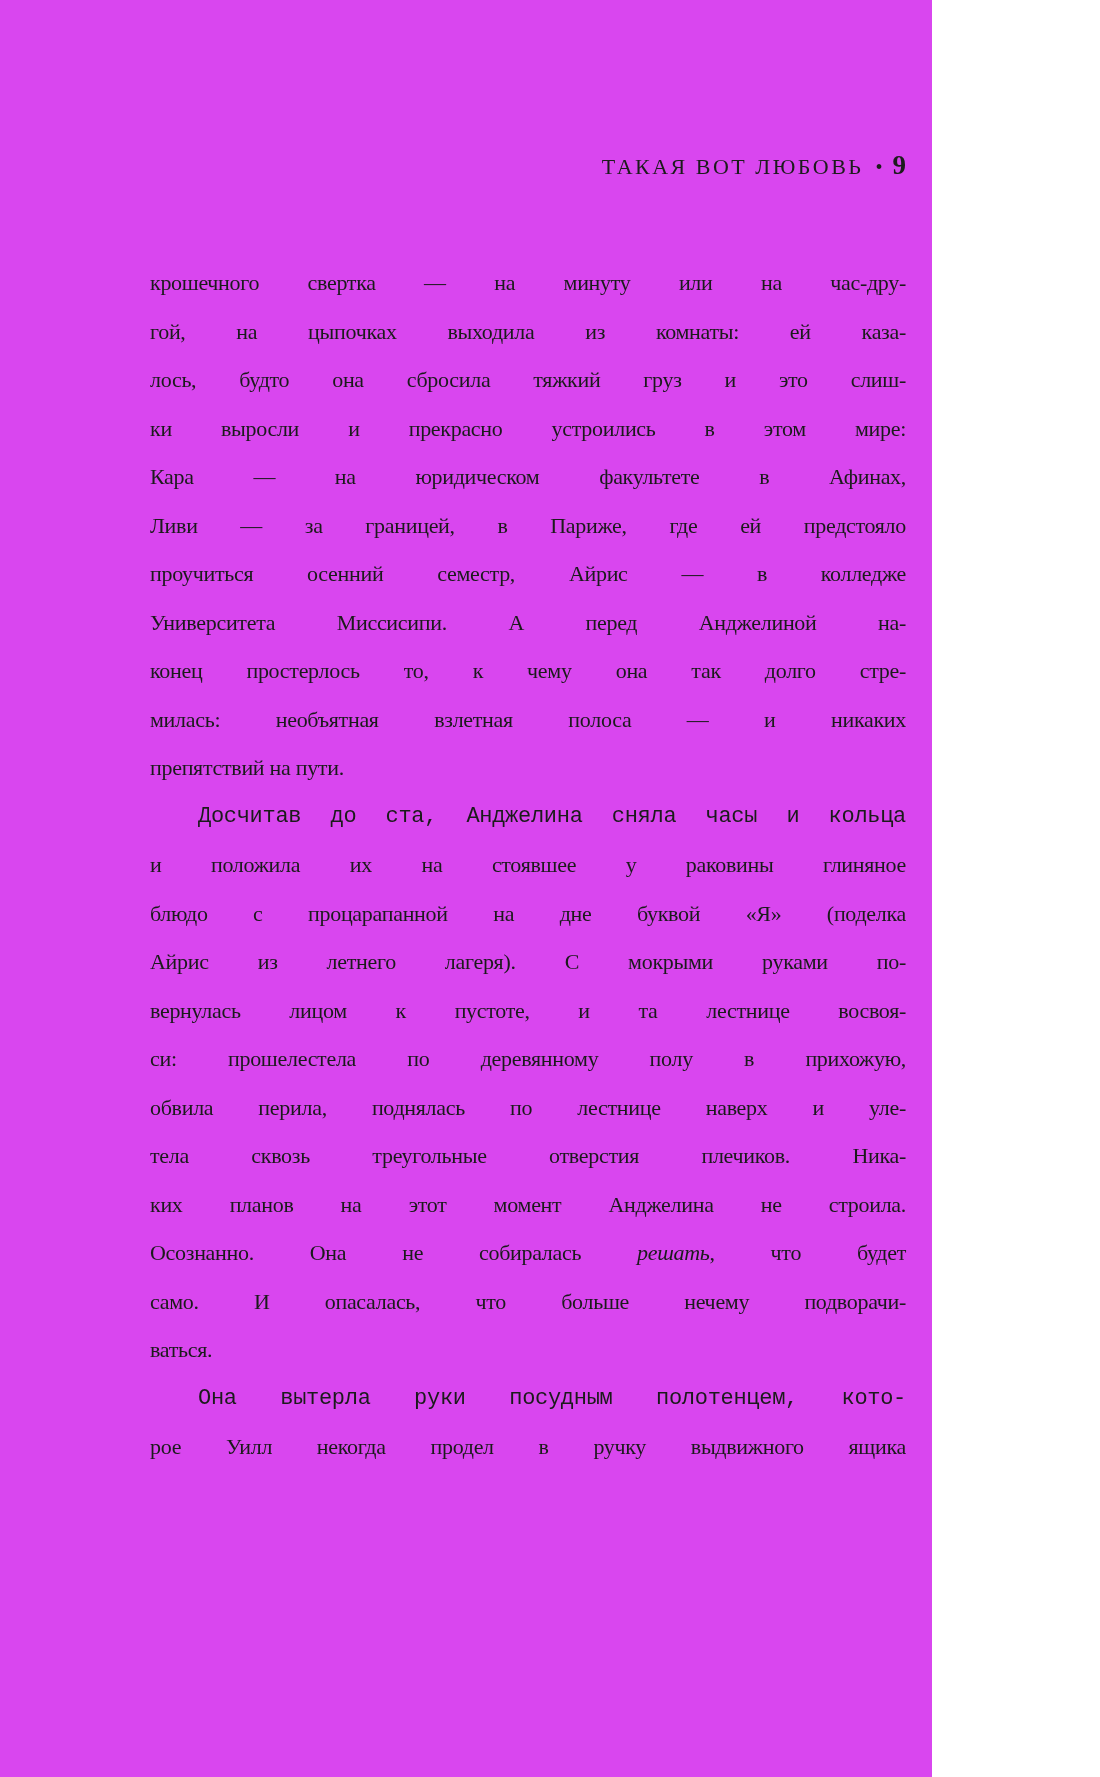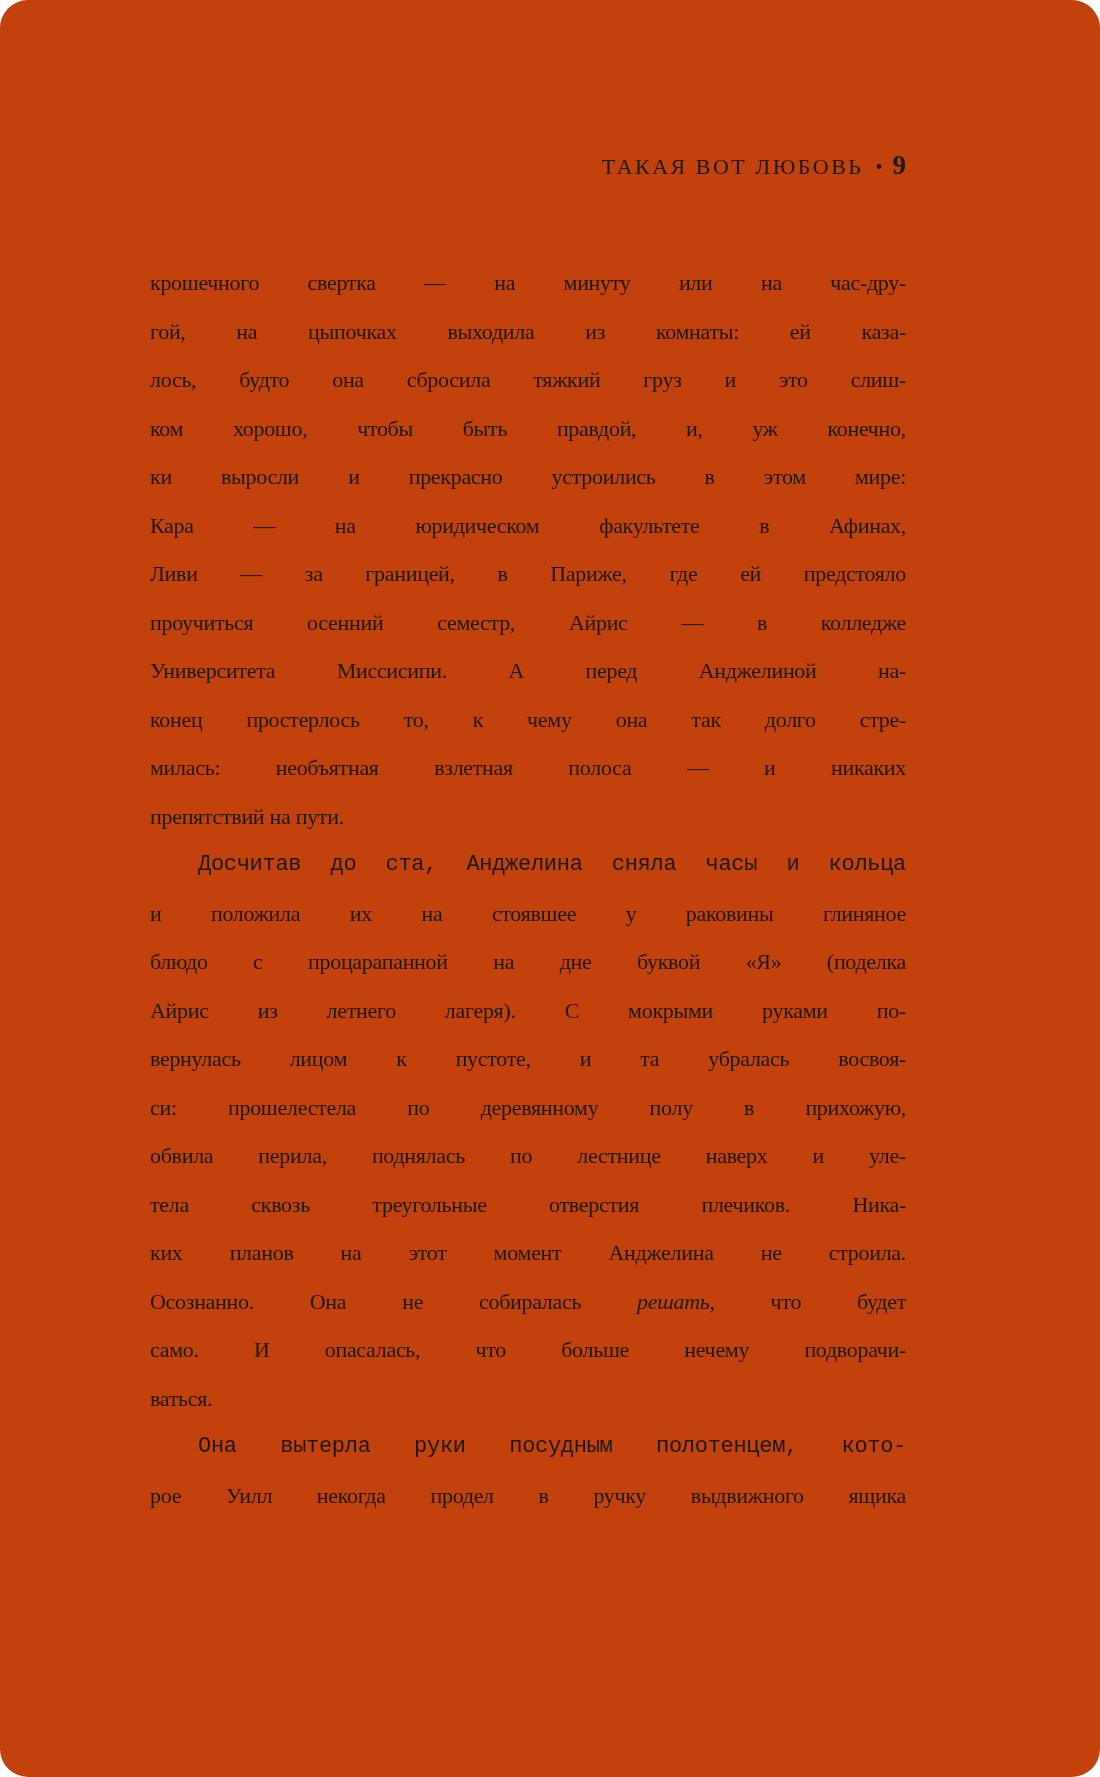--- a/index.html
+++ b/index.html
@@ -2,27 +2,26 @@
 <html lang="ru"><head>
 <meta charset="utf-8">
 <style>
   html, body {
     margin: 0;
     padding: 0;
     background: #ffffff;
   }
   .page {
     position: relative;
-    width: 1100px;
+    width: 932px;
     height: 1777px;
-    background: #c2410c;
+    background: #d946ef;
     font-family: "Liberation Serif", "DejaVu Serif", serif;
     color: #1a1a1a;
     overflow: hidden;
-    border-radius: 28px;
   }
   
   .page-header {
     position: absolute;
     left: 150px;
     top: 150px;
     width: 756px;
     text-align: right;
     white-space: nowrap;
     color: #1c1c1c;
@@ -78,34 +77,33 @@
 <div class="page">
 
   <div class="page-header">
     <span class="running-title">ТАКАЯ ВОТ ЛЮБОВЬ</span><span class="header-sep">•</span><span class="page-number">9</span>
   </div>
 
   <div class="text-block">
     <div class="line">крошечного свертка — на минуту или на час-дру-</div>
     <div class="line">гой, на цыпочках выходила из комнаты: ей каза-</div>
     <div class="line">лось, будто она сбросила тяжкий груз и это слиш-</div>
-    <div class="line">ком хорошо, чтобы быть правдой, и, уж конечно,</div>
     <div class="line">ки выросли и прекрасно устроились в этом мире:</div>
     <div class="line">Кара — на юридическом факультете в Афинах,</div>
     <div class="line">Ливи — за границей, в Париже, где ей предстояло</div>
     <div class="line">проучиться осенний семестр, Айрис — в колледже</div>
     <div class="line">Университета Миссисипи. А перед Анджелиной на-</div>
     <div class="line">конец простерлось то, к чему она так долго стре-</div>
     <div class="line">милась: необъятная взлетная полоса — и никаких</div>
     <div class="line para-end">препятствий на пути.</div>
     <div class="line indent">Досчитав до ста, Анджелина сняла часы и кольца</div>
     <div class="line">и положила их на стоявшее у раковины глиняное</div>
     <div class="line">блюдо с процарапанной на дне буквой «Я» (поделка</div>
     <div class="line">Айрис из летнего лагеря). С мокрыми руками по-</div>
-    <div class="line">вернулась лицом к пустоте, и та убралась восвоя-</div>
+    <div class="line">вернулась лицом к пустоте, и та лестнице восвоя-</div>
     <div class="line">си: прошелестела по деревянному полу в прихожую,</div>
     <div class="line">обвила перила, поднялась по лестнице наверх и уле-</div>
     <div class="line">тела сквозь треугольные отверстия плечиков. Ника-</div>
     <div class="line">ких планов на этот момент Анджелина не строила.</div>
     <div class="line"><span>Осознанно. Она не собиралась </span><span class="em">решать</span><span>, что будет</span></div>
     <div class="line">само. И опасалась, что больше нечему подворачи-</div>
     <div class="line para-end">ваться.</div>
     <div class="line indent">Она вытерла руки посудным полотенцем, кото-</div>
     <div class="line">рое Уилл некогда продел в ручку выдвижного ящика</div>
   </div>

